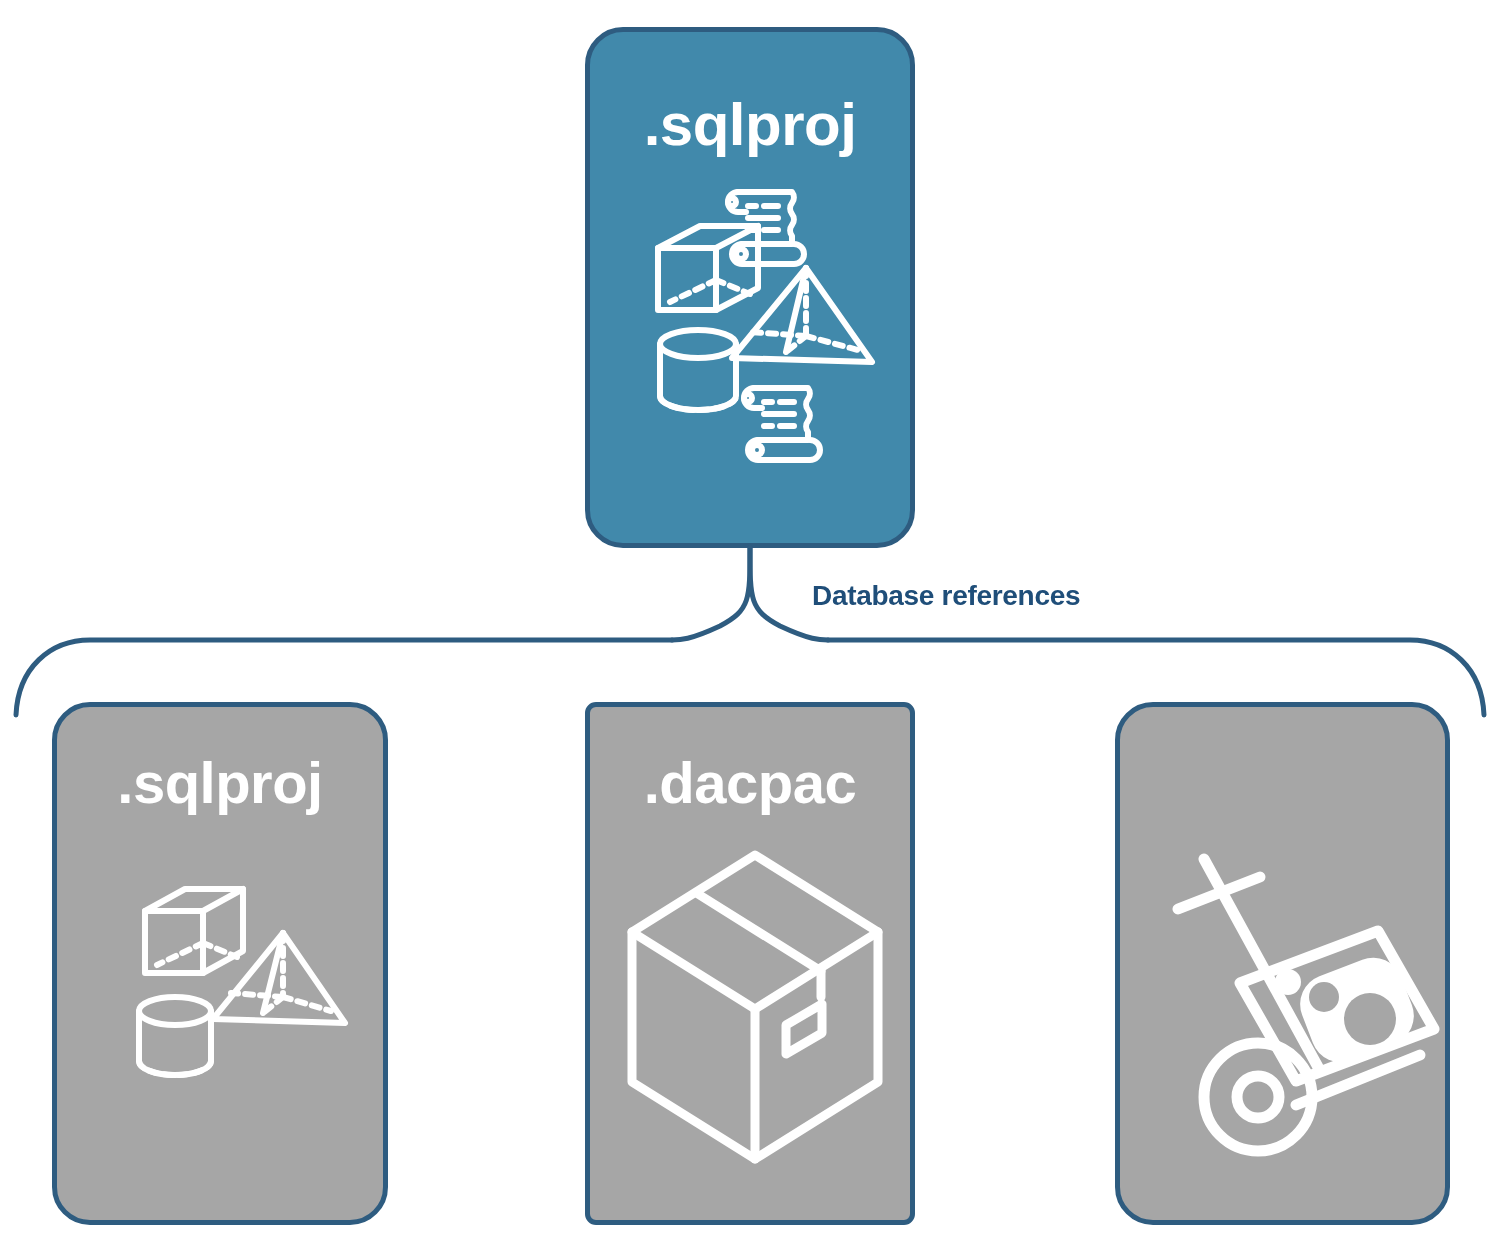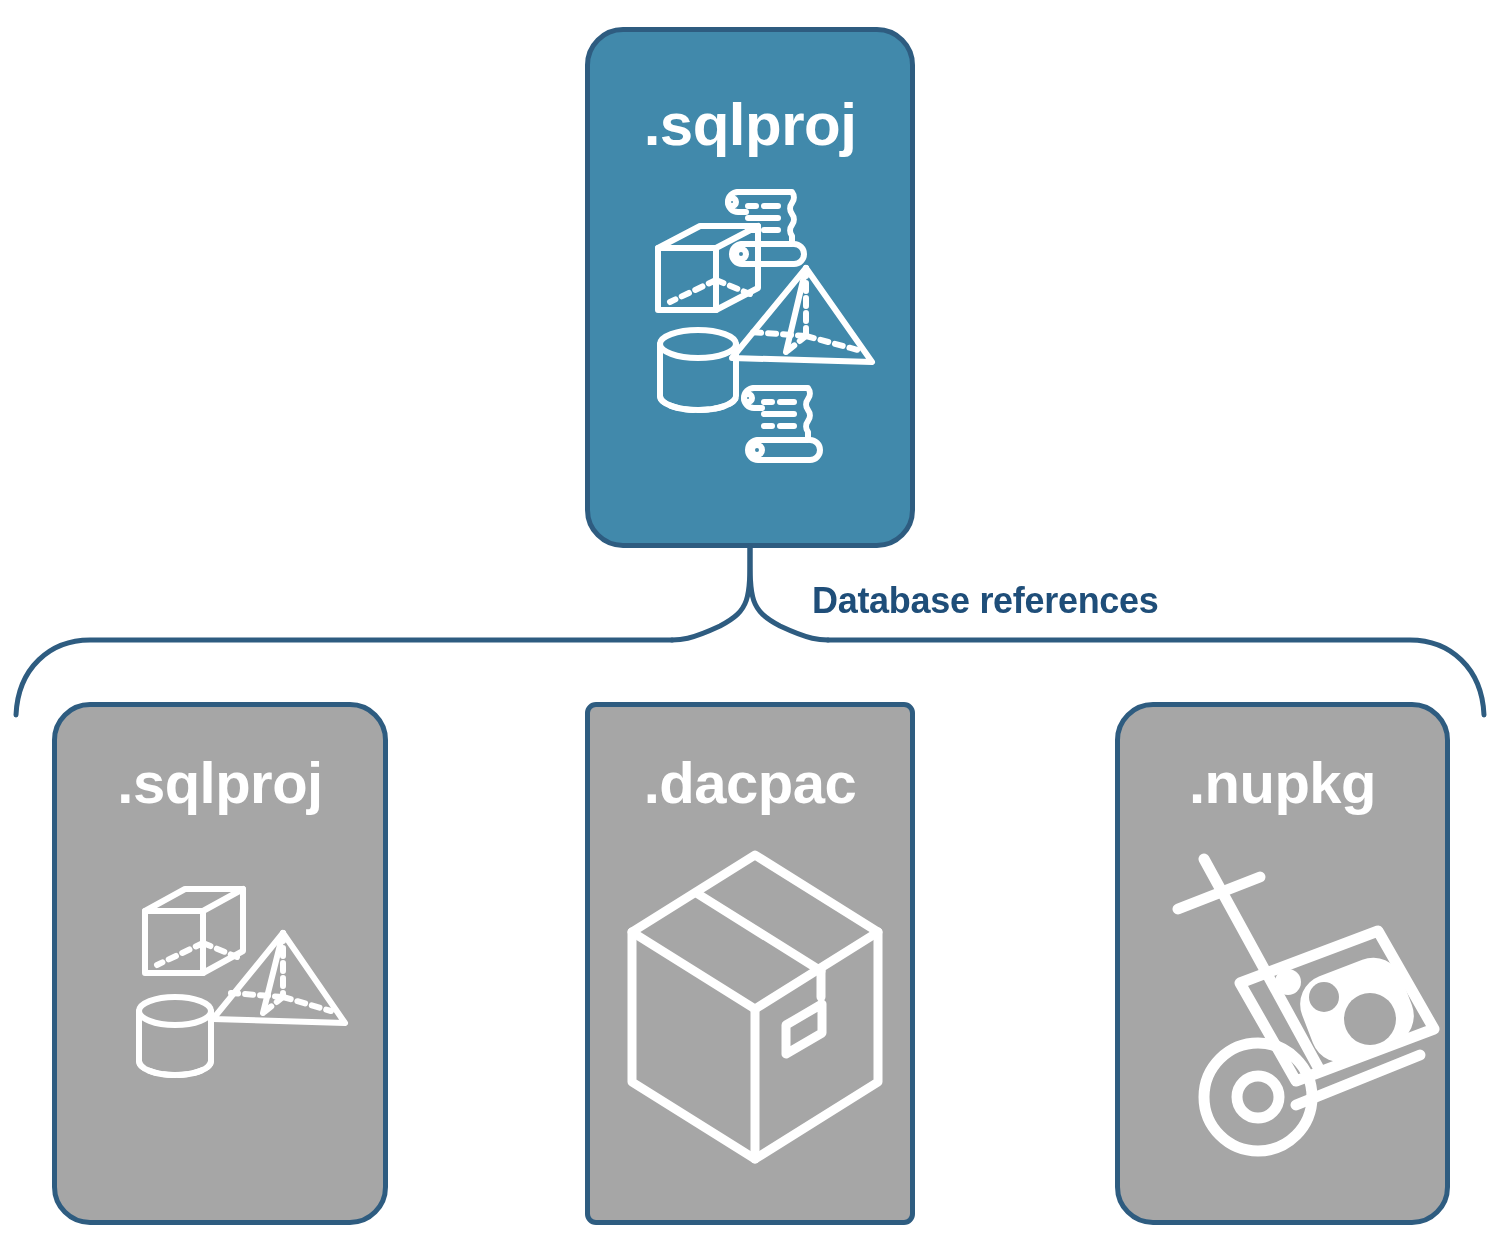--- a/index.html
+++ b/index.html
@@ -47,21 +47,21 @@
   #card-nupkg        { left:1115px; width:335px; }
   .card-ref .card-title { top:42px; font-size:58px; }
   .card-ref .icon-area { top:130px; height:360px; }
 
   
   #brace-svg { position:absolute; left:0; top:540px; width:1500px; height:200px; }
   #brace-label {
     position:absolute;
     left:812px; top:580px;
     color:#1F4E79;
-    font-size:36px;
+    font-size:28px;
     font-weight:bold;
     white-space:nowrap;
     letter-spacing:-0.3px;
   }
 </style>
 </head>
 <body style="background: rgb(255, 255, 255);">
 
 <div id="stage">
 
@@ -195,21 +195,20 @@
           <path d="M108 57 L231 134"></path>
           <path d="M231 134 L231 160"></path>
 
           <path d="M196 188 L232 167 L232 196 L196 217 Z"></path>
         </g>
       </svg>
     </div>
   </div>
 
   <div class="card card-ref" id="card-nupkg" style="background: rgb(166, 166, 166); border-color: rgb(46, 92, 128);">
-    <div class="card-title">.nupkg</div>
     <div class="icon-area">
       <svg viewBox="0 0 335 360" width="335" height="360">
         <g>
           <g fill="none" stroke="#ffffff" stroke-width="11" stroke-linecap="round" stroke-linejoin="round">
 
             <path d="M84 22 L198 230"></path>
             <path d="M58 72 L140 40"></path>
 
             <path d="M176 268 L300 218"></path>
 

